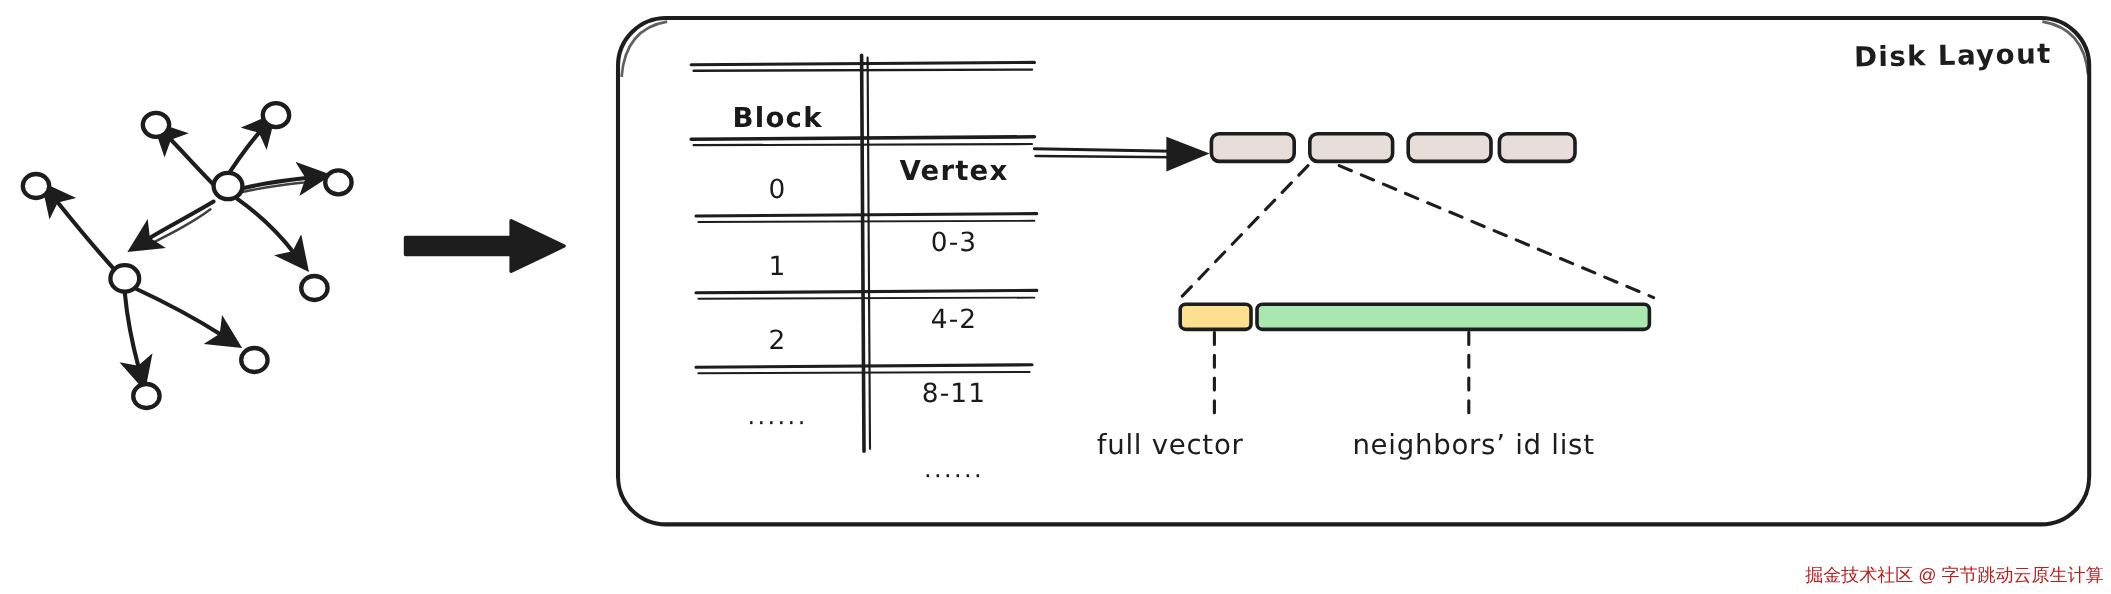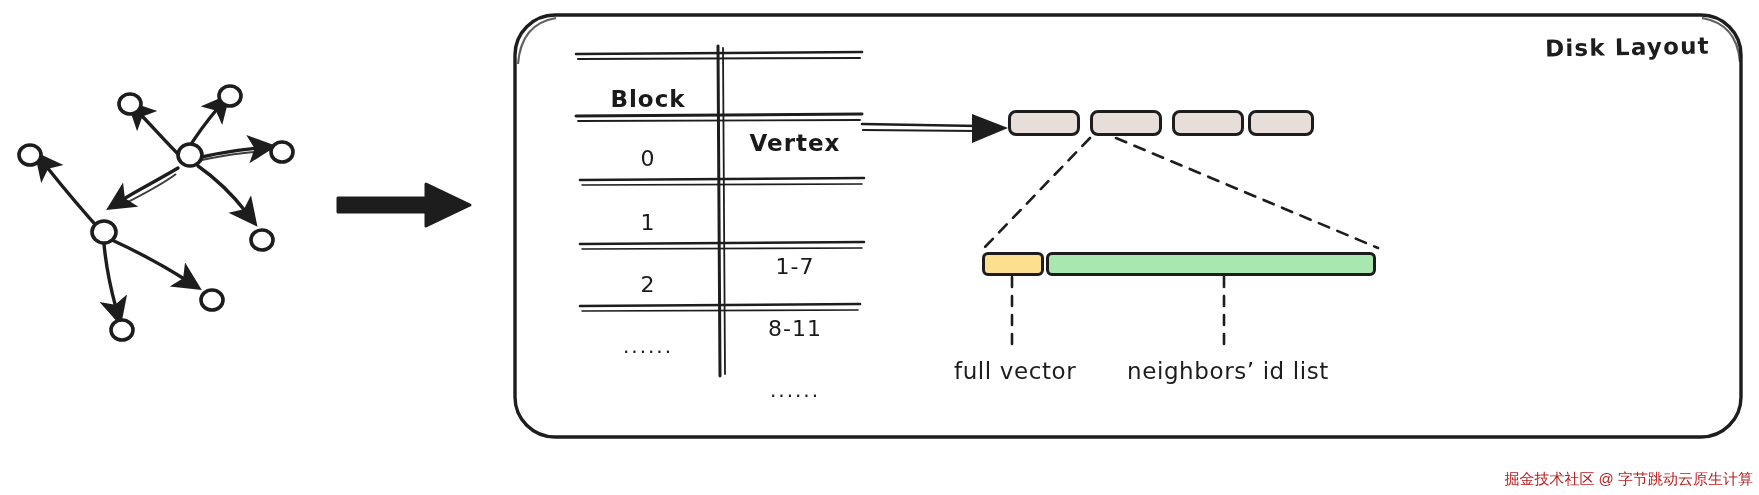--- a/index.html
+++ b/index.html
@@ -154,21 +154,21 @@
   }
 
   .bar-label {
     position: absolute;
     font-family: "DejaVu Sans", sans-serif;
     font-size: 23px;
     color: #1d1d1d;
     letter-spacing: 0.6px;
     white-space: nowrap;
   }
-  #label-full-vector { left: 914px; top: 358px; margin-left: 40px; }
+  #label-full-vector { left: 914px; top: 358px; }
   #label-neighbor-list { left: 1127px; top: 358px; }
 
   
   #watermark {
     right: 22px;
     bottom: 6px;
     font-family: Liberation Sans, sans-serif;
     font-size: 15px;
     color: #b91c1c;
     white-space: nowrap;
@@ -252,23 +252,24 @@
 
           <path d="M148,6 L150,336" stroke-width="3"></path>
           <path d="M153,8 L155,334" stroke-width="1.8"></path>
         </g>
       </svg>
 
       <div class="tcell col-block thead" style="top:46px">Block</div>
       <div class="tcell col-vertex thead" style="top:46px">Vertex</div>
 
       <div class="tcell col-block" style="top:106px">0</div>
+      <div class="tcell col-vertex" style="top:106px">0-3</div>
 
       <div class="tcell col-block" style="top:170px">1</div>
-      <div class="tcell col-vertex" style="top:170px">1-7</div>
+      <div class="tcell col-vertex" style="top:170px">4-2</div>
 
       <div class="tcell col-block" style="top:232px">2</div>
       <div class="tcell col-vertex" style="top:232px">8-11</div>
 
       <div class="tcell col-block tdots" style="top:300px">······</div>
       <div class="tcell col-vertex tdots" style="top:300px">······</div>
     </div>
   </div>
 
   <div class="abs" id="table-to-blocks-arrow">

